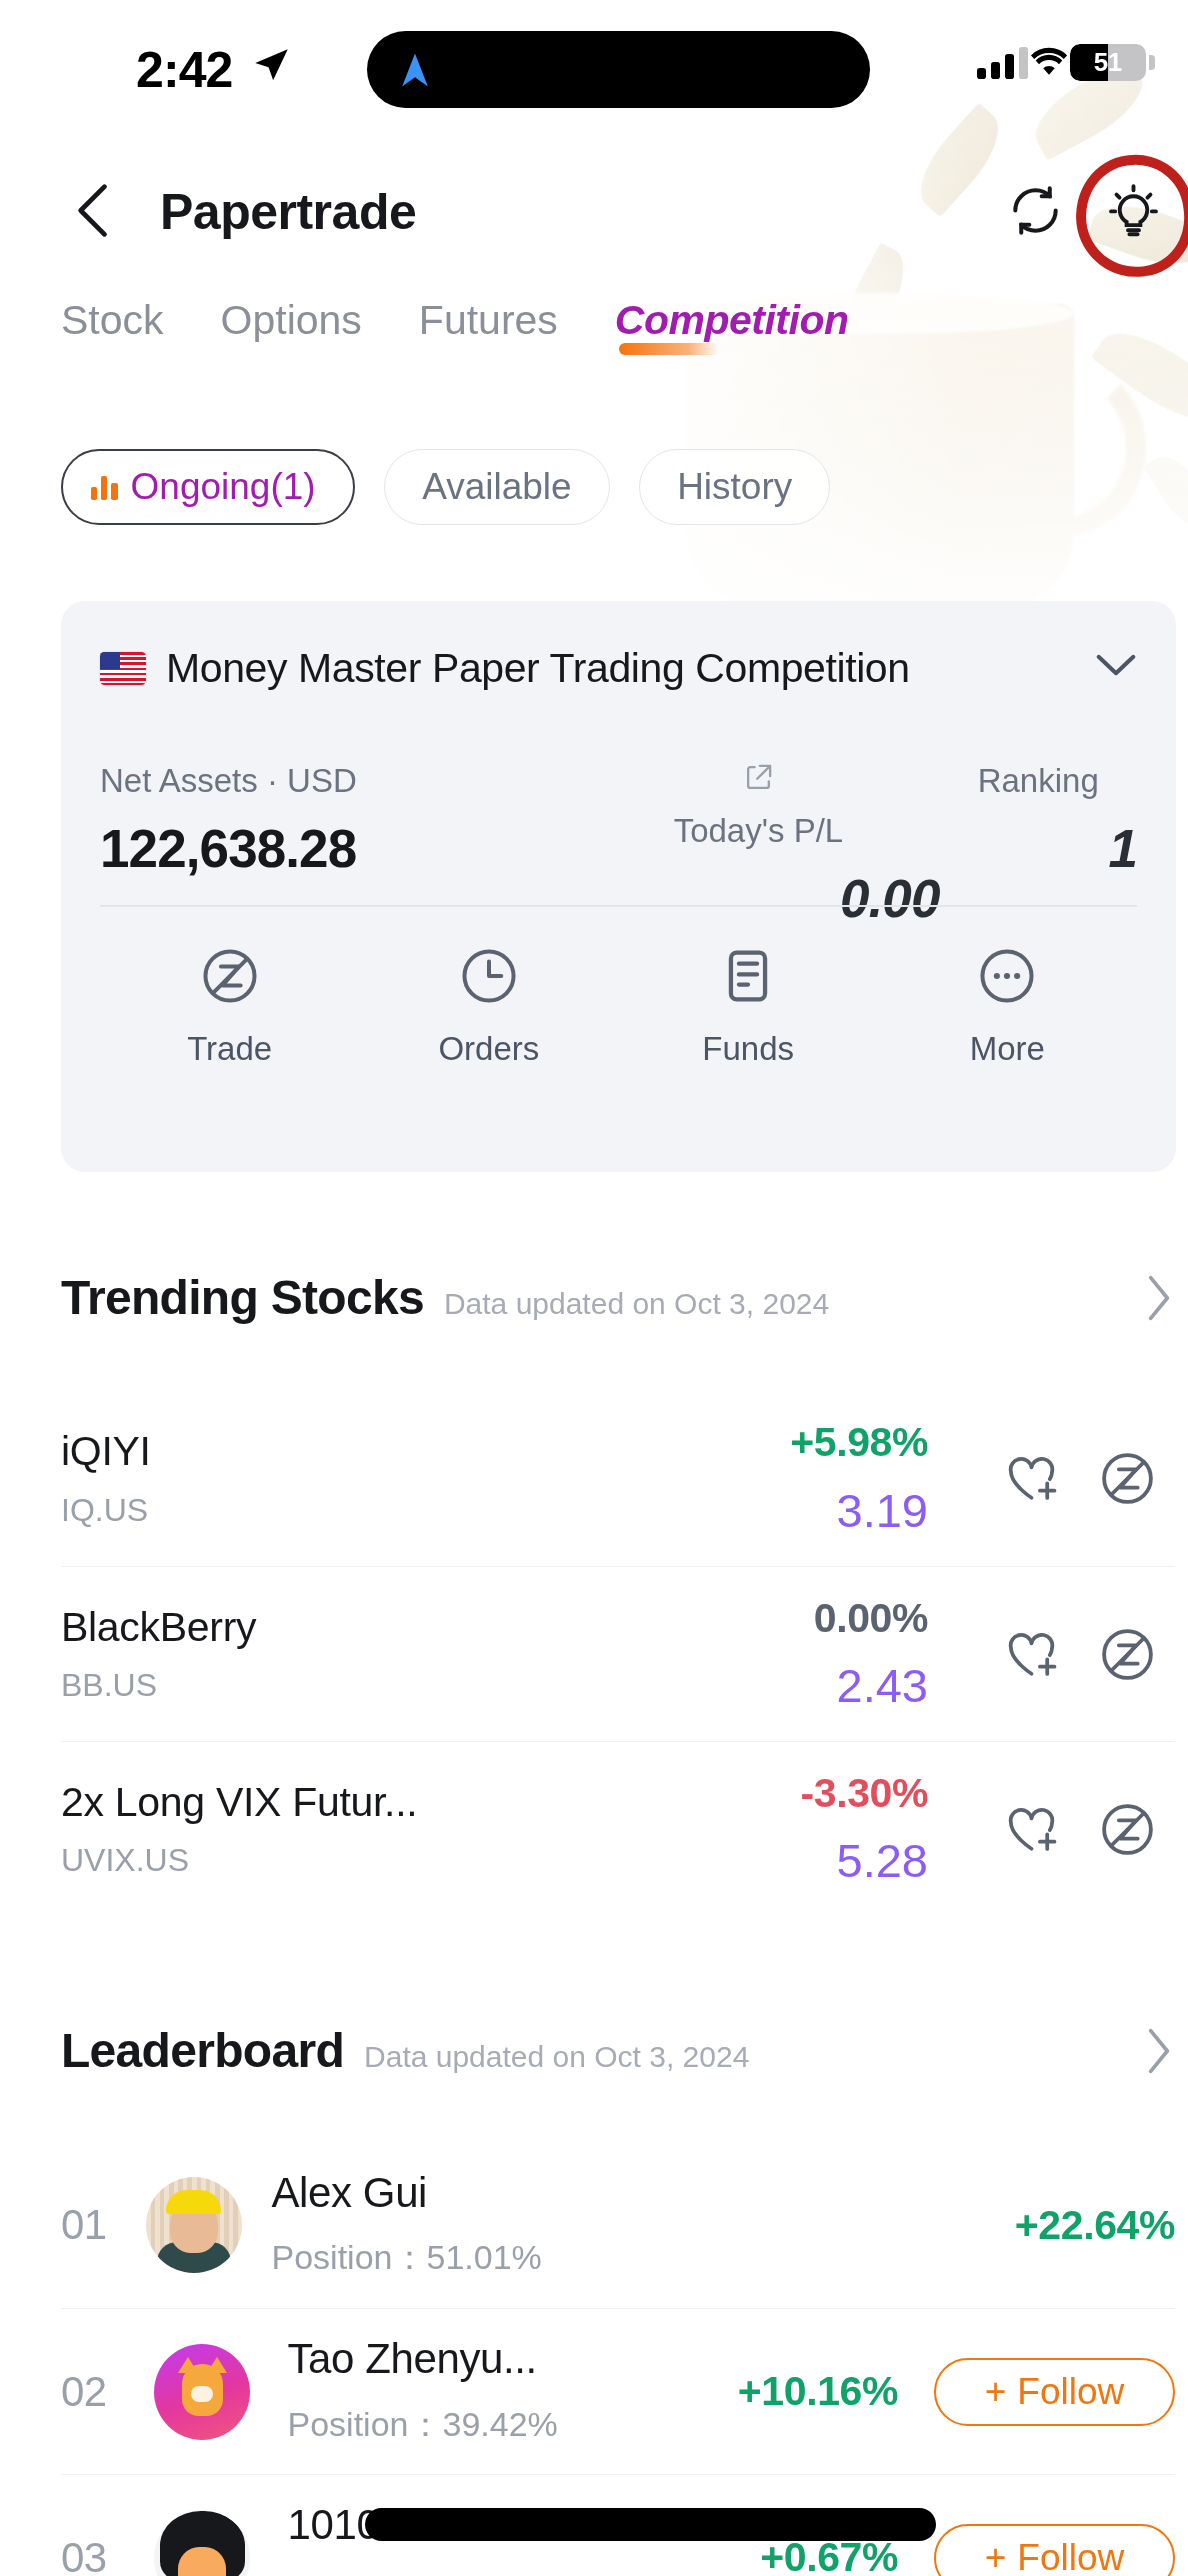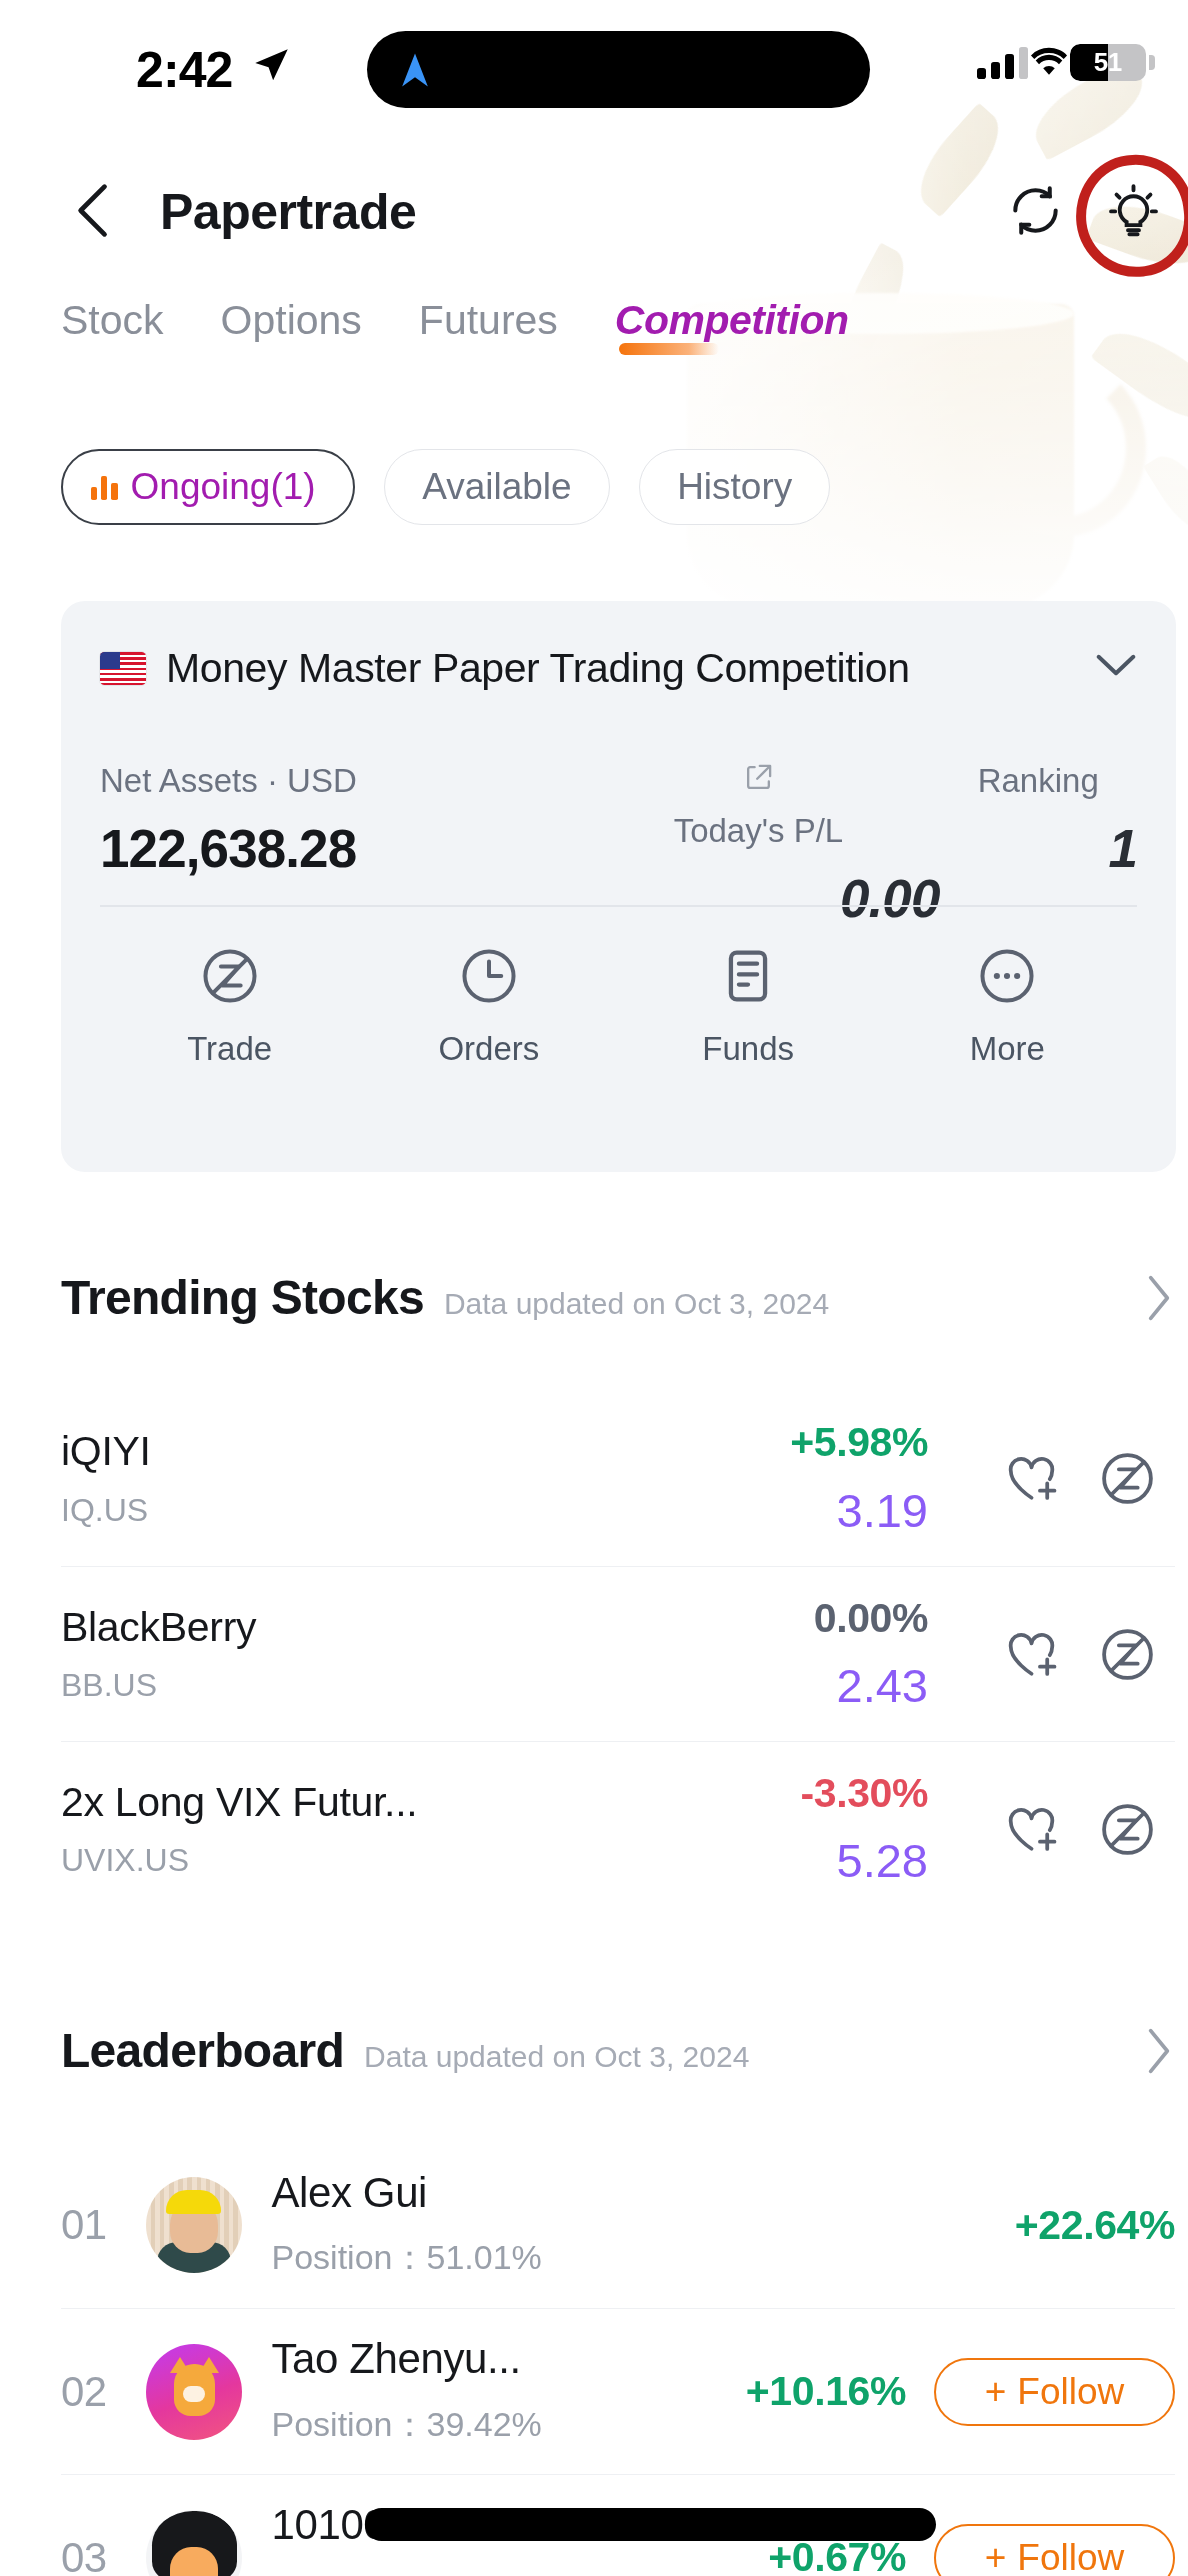--- a/index.html
+++ b/index.html
@@ -160,21 +160,21 @@
   .s-left { width:516px; }
   .s-name { font-size:41px; color:#16181c; letter-spacing:-0.3px; }
   .s-code { font-size:32px; color:#9aa0aa; margin-top:16.6px; }
   .s-mid { flex:1; text-align:right; padding-right:55px; }
   .s-pct { font-size:41px; font-weight:600; letter-spacing:-0.4px; }
   .s-price { font-size:47px; color:#8b5cf6; margin-top:16.6px; }
   .s-ic { width:96px; display:flex; justify-content:center; }
 
   
   .lrow { position:relative; height:166px; margin:0 37px; display:flex; align-items:center; }
-  .lrow + .lrow { border-top:1.8px solid #eef0f3; }
+  .lrow + .lrow { border-top:1.8px solid #eef0f3;gap:8px; }
   .l-rank { width:85px; font-size:42px; color:#9aa0aa; letter-spacing:-0.5px; }
   .avatar { width:96px; height:96px; border-radius:50%; overflow:hidden; position:relative; flex:none; }
   .av1 { background:repeating-linear-gradient(90deg,#efe0cf 0 4.6px,#e2cfb8 4.6px 9.2px); }
   .av1 .head { position:absolute; left:24px; top:24px; width:48px; height:52px; border-radius:46% 46% 42% 42%; background:#e8bb96; }
   .av1 .cap  { position:absolute; left:20px; top:13px; width:55px; height:24px; border-radius:24px 24px 3.7px 3.7px; background:#f5d90a; }
   .av1 .body { position:absolute; left:11px; bottom:0; width:74px; height:31px; border-radius:20px 20px 0 0; background:#2f4a4a; }
   .av2 { background:linear-gradient(160deg,#c23bf0 0%,#e4379e 55%,#f2567f 100%); }
   .av2 .fox  { position:absolute; left:28px; top:20px; width:41px; height:52px; border-radius:20px 20px 16.6px 16.6px; background:#f5a93c; }
   .av2 .ear1 { position:absolute; left:24px; top:13px; width:0;height:0; border-left:10px solid transparent; border-right:10px solid transparent; border-bottom:16.6px solid #f5a93c;}
   .av2 .ear2 { position:absolute; left:53px; top:13px; width:0;height:0; border-left:10px solid transparent; border-right:10px solid transparent; border-bottom:16.6px solid #f5a93c;}

